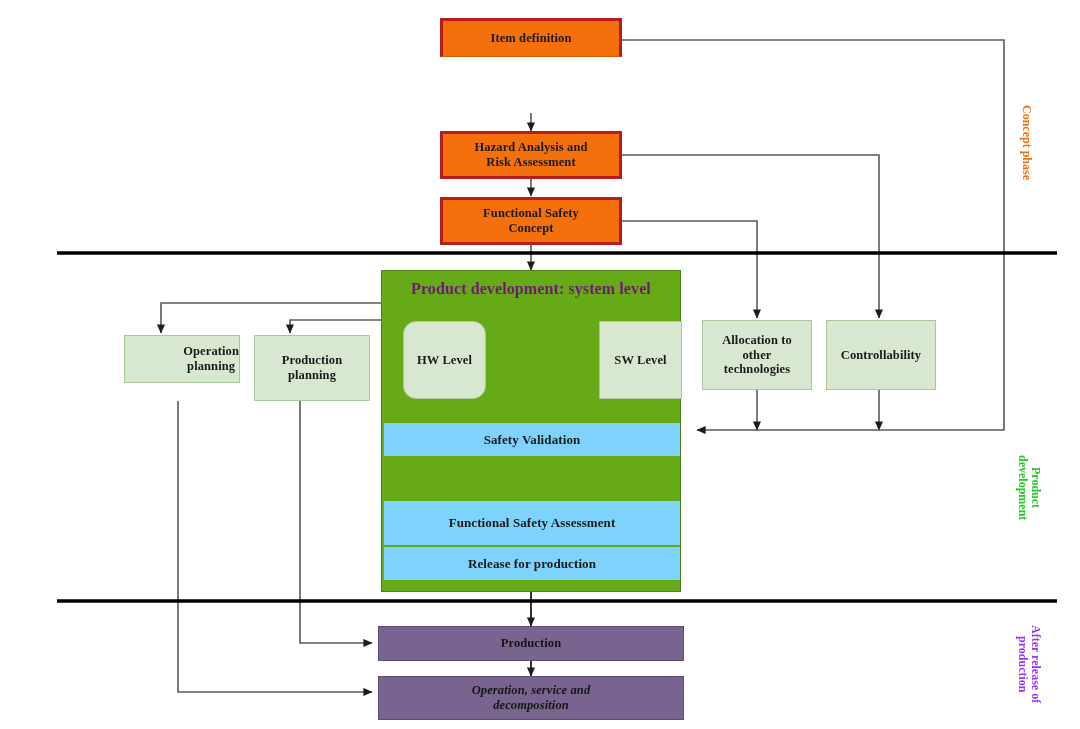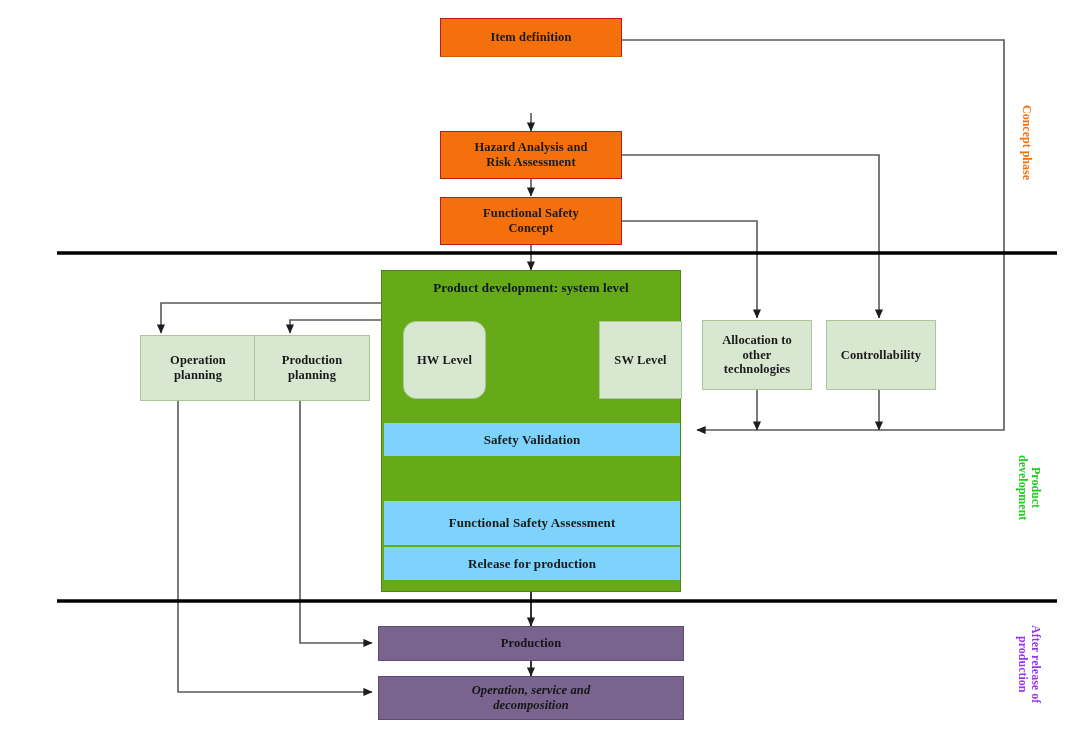--- a/index.html
+++ b/index.html
@@ -31,21 +31,21 @@
     align-items: center;
     justify-content: center;
     text-align: center;
     line-height: 1.18;
     color: #1a1a1a;
     font-weight: bold;
     letter-spacing: 0.1px;
   }
   .orange {
     background: #F4700C;
-    border: 1px solid #b91c1c;
+    border: 3px solid #b91c1c;
     font-size: 12.5px;
   }
   .orange-split-top {
     border-bottom: 1px solid #D25D07;
   }
   .greenbox {
     background: #66AA18;
     border: 1px solid #4E8412;
   }
   .lightgreen {
@@ -61,23 +61,23 @@
   .purple {
     background: #79648F;
     border: 1px solid #5E4A74;
     font-size: 12.5px;
     color: #151515;
   }
   .title-in-green {
     position: absolute;
     width: 100%;
     text-align: center;
-    font-size: 13px;
+    font-size: 16px;
     font-weight: bold;
-    color: #0f172a;
+    color: #701a75;
   }
   .phase-label {
     position: absolute;
     font-weight: bold;
     font-size: 12px;
     white-space: pre;
     text-align: center;
     line-height: 1.1;
     transform-origin: center center;
   }
@@ -168,21 +168,21 @@
 
     <div class="node stripe" style="left:2px; top:230px; width:296px; height:44px;">
       <span>Functional Safety Assessment</span>
     </div>
 
     <div class="node stripe" style="left:2px; top:276px; width:296px; height:33px;">
       <span>Release for production</span>
     </div>
   </div>
 
-  <div class="node lightgreen" style="left:140px; top:335px; width:116px; height:66px;">
+  <div class="node lightgreen" style="left:124px; top:335px; width:116px; height:48px;justify-content:flex-end;">
     <span style="white-space:pre-line;">Operation
 planning</span>
   </div>
 
   <div class="node lightgreen" style="left:254px; top:335px; width:116px; height:66px;">
     <span style="white-space:pre-line;">Production
 planning</span>
   </div>
 
   <div class="node lightgreen" style="left:702px; top:320px; width:110px; height:70px;">

